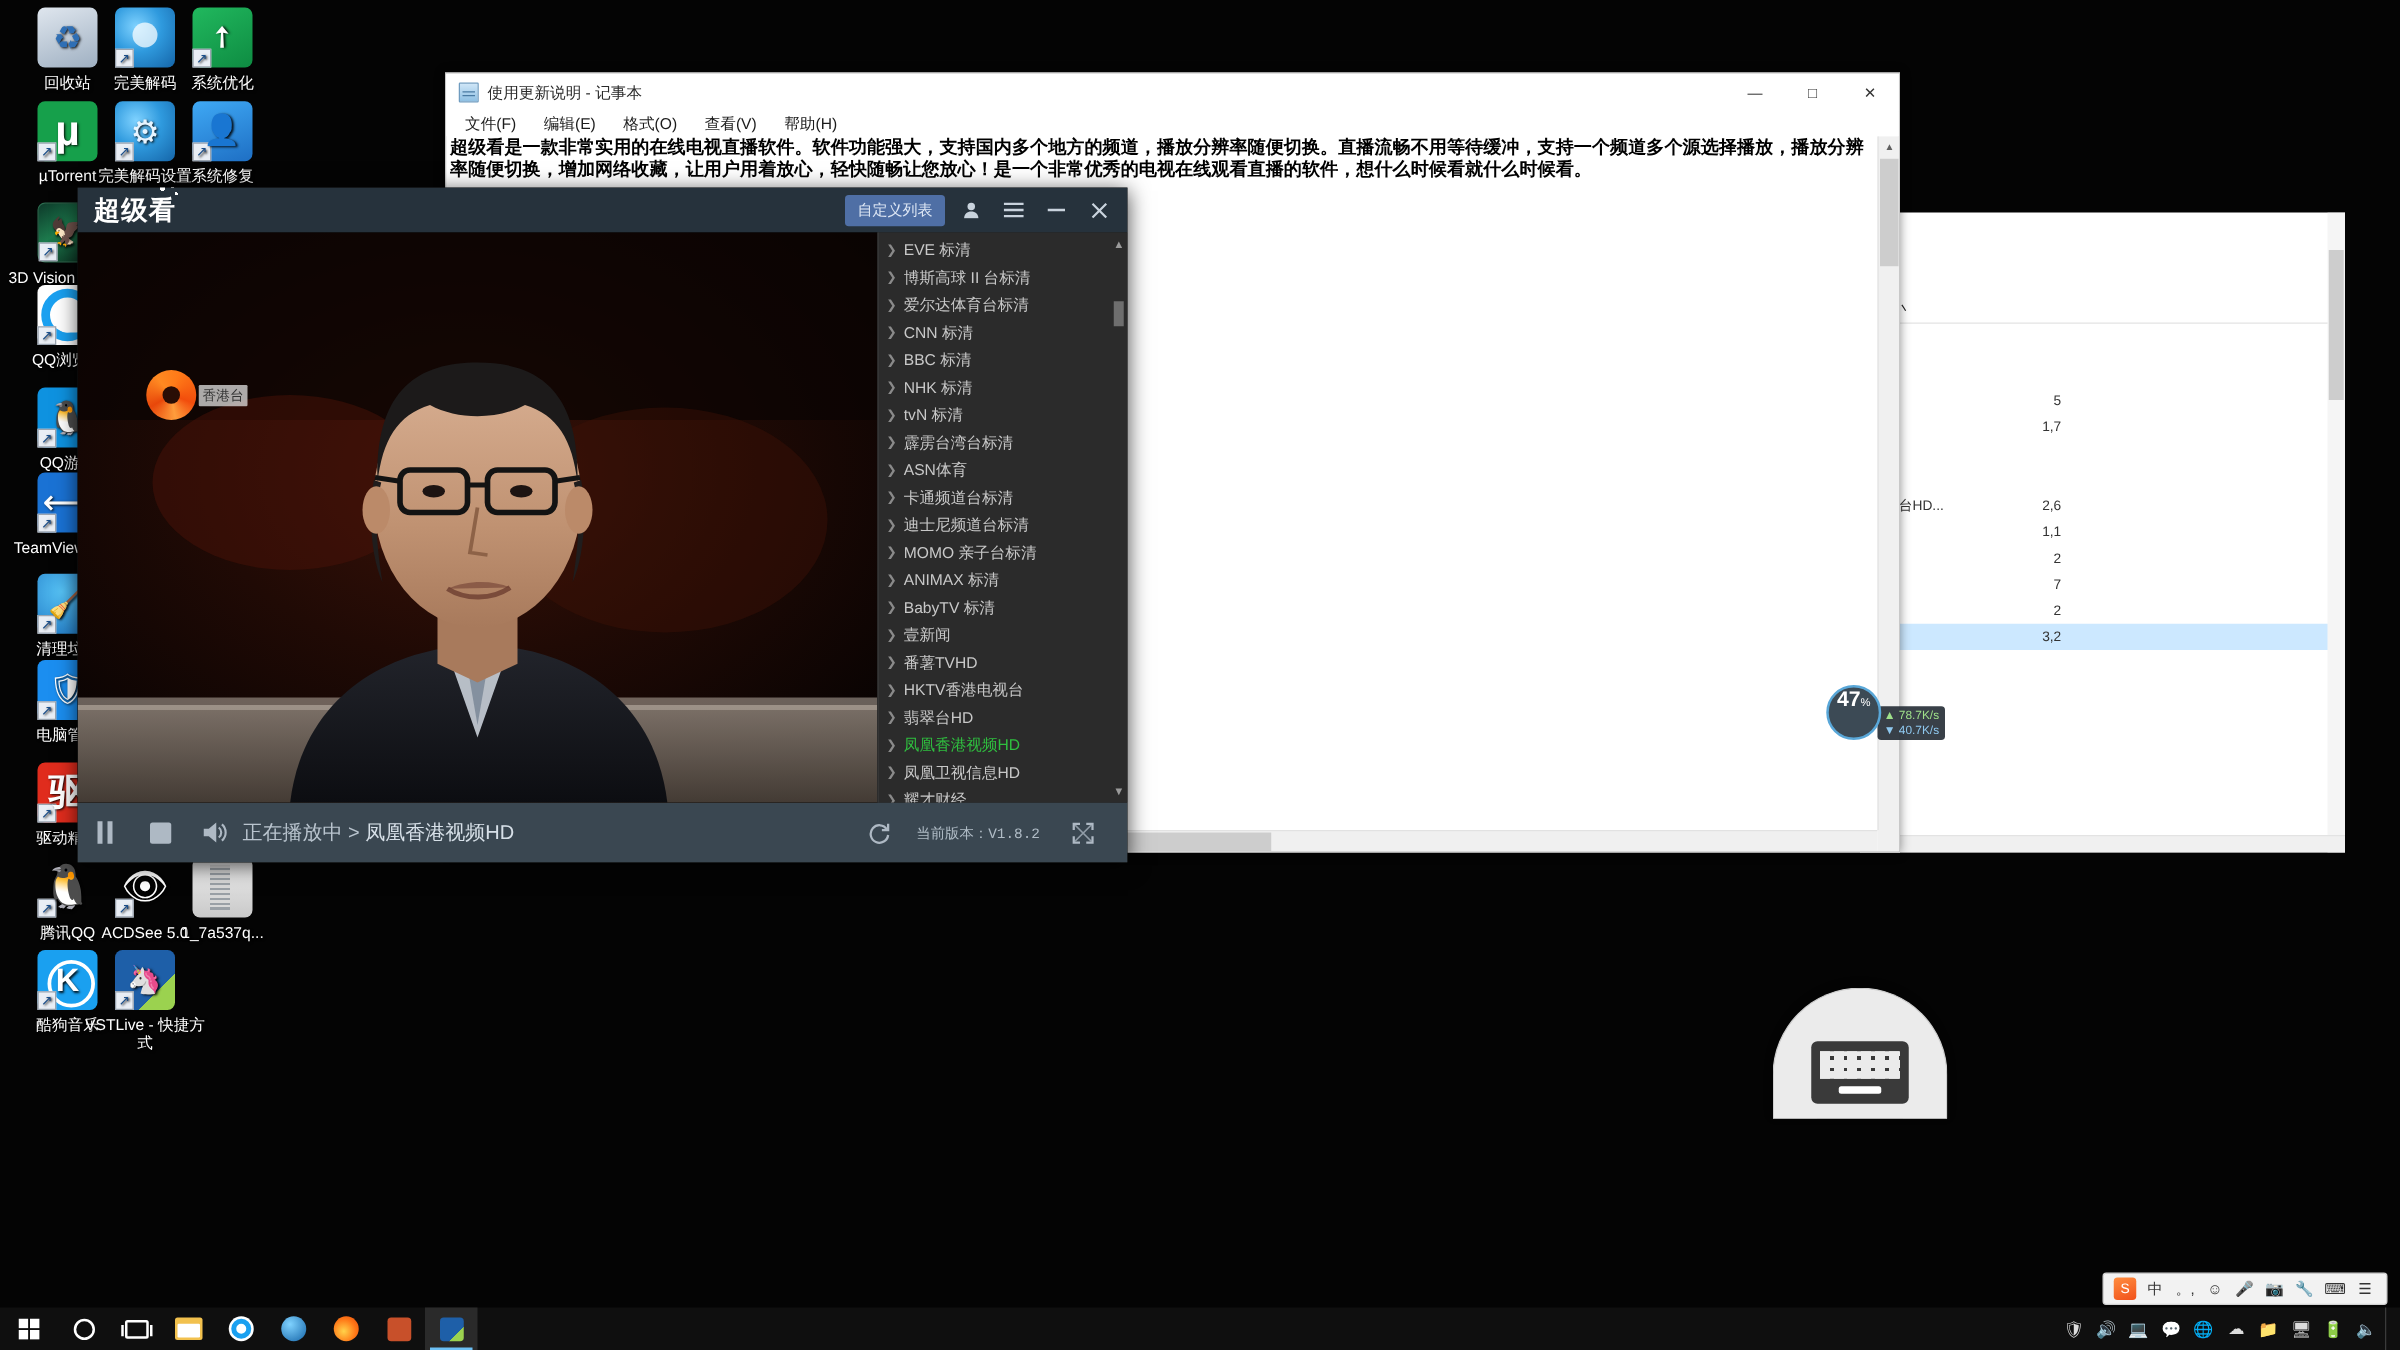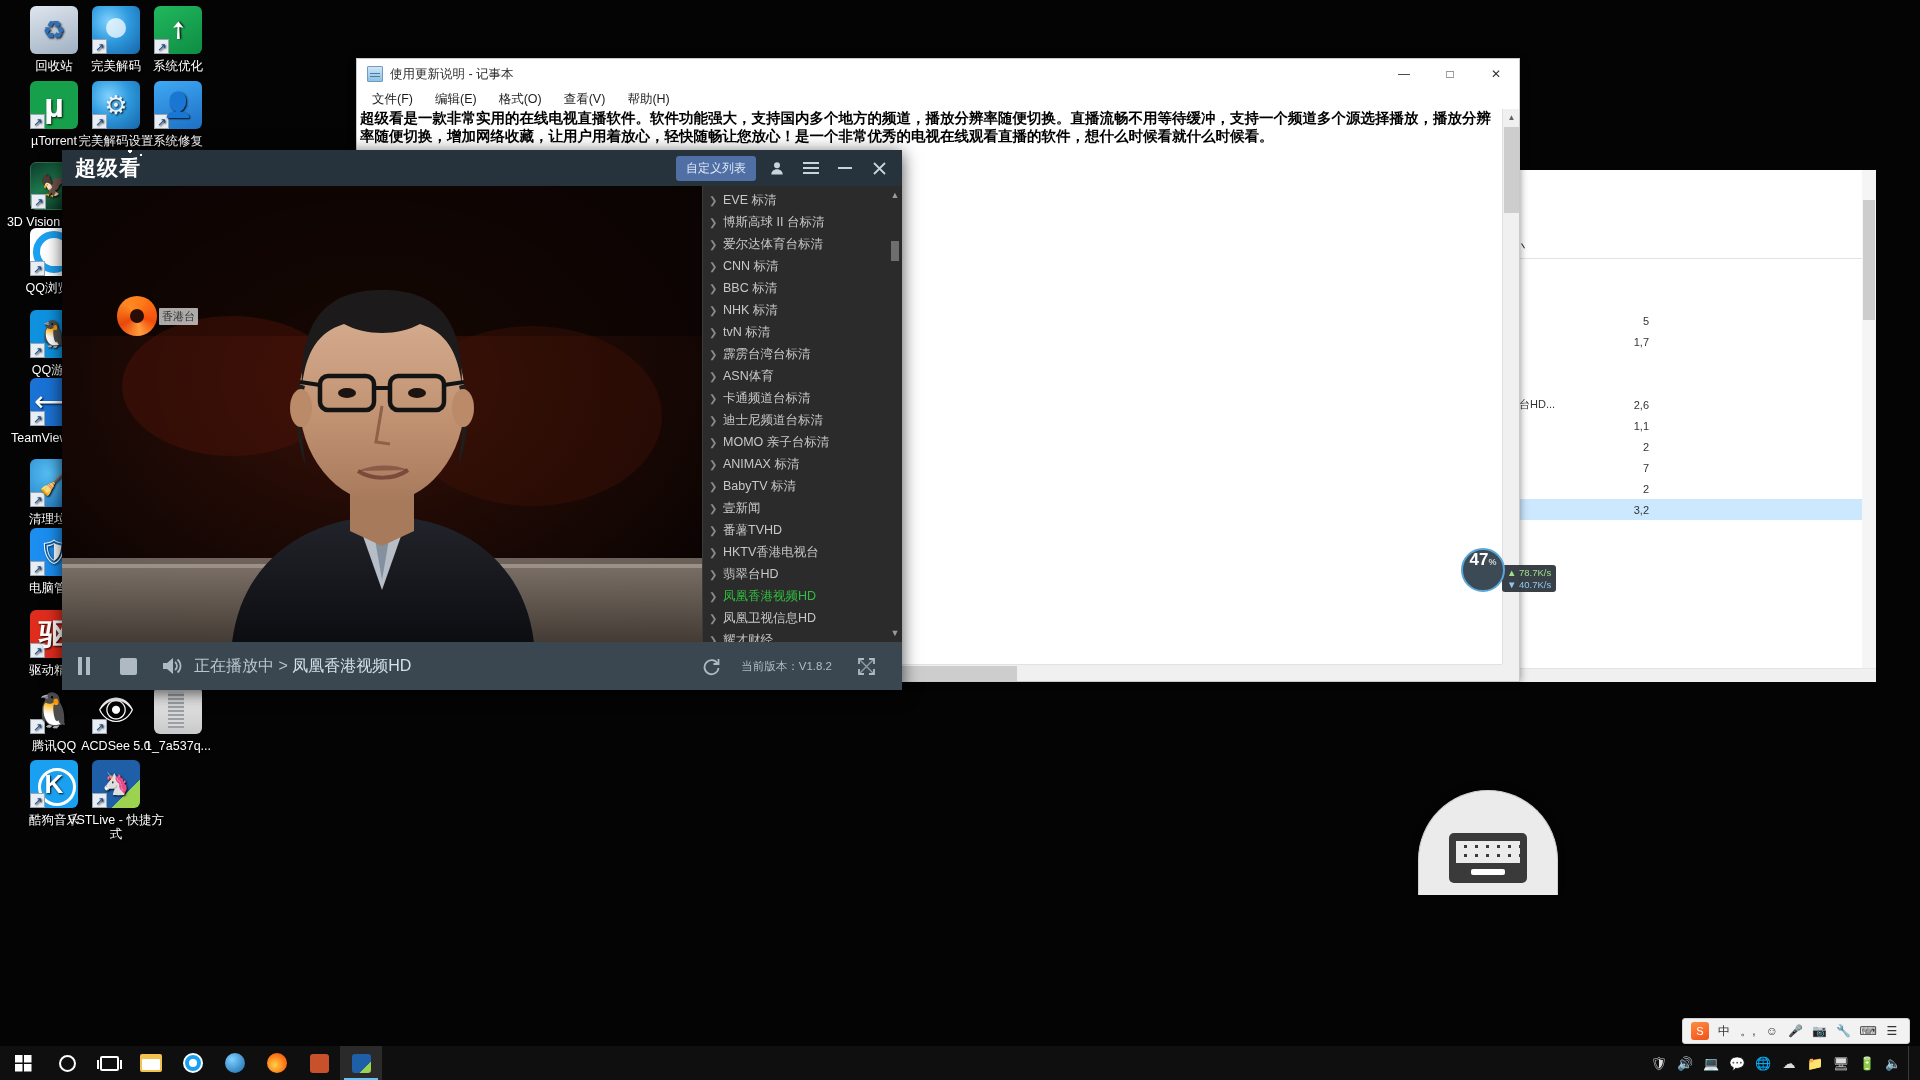--- a/index.html
+++ b/index.html
@@ -245,21 +245,21 @@
   .pl-cbtn { width: 44px; height: 48px; display:flex; align-items:center; justify-content:center; }
   .pl-pause { width: 14px; height: 18px; position: relative; }
   .pl-pause::before, .pl-pause::after {
     content:""; position:absolute; top:0; width:4px; height:18px; background:#aeb9c4;
   }
   .pl-pause::before { left: 1px; } .pl-pause::after { right: 1px; }
   .pl-stop { width: 17px; height: 17px; background: #aeb9c4; border-radius: 2px; }
   .pl-nowplaying { color: #b9c4ce; font-size: 16px; text-align: center; }
   .pl-nowplaying .chan { color: #d7e0e8; }
   .pl-ctrl-right { margin-left: auto; display:flex; align-items:center; gap: 6px; padding-right: 14px; }
-  .pl-version { color:#b0bcc6; font-size: 11.5px; margin-left: 2px; margin-right: 6px; }
+  .pl-version { color:#b0bcc6; font-size: 11.5px; margin-left: 2px; margin-right: 6px; font-family: Liberation Mono, monospace; }
 
   
   .netspeed {
     position: absolute; left: 1461px; top: 552px;
     width: 100px; height: 40px;
     display: flex; align-items: flex-end;
   }
   .ns-circle {
     width: 44px; height: 44px; border-radius: 50%;
     background: #3c4a55; border: 2px solid #59a7d8;

